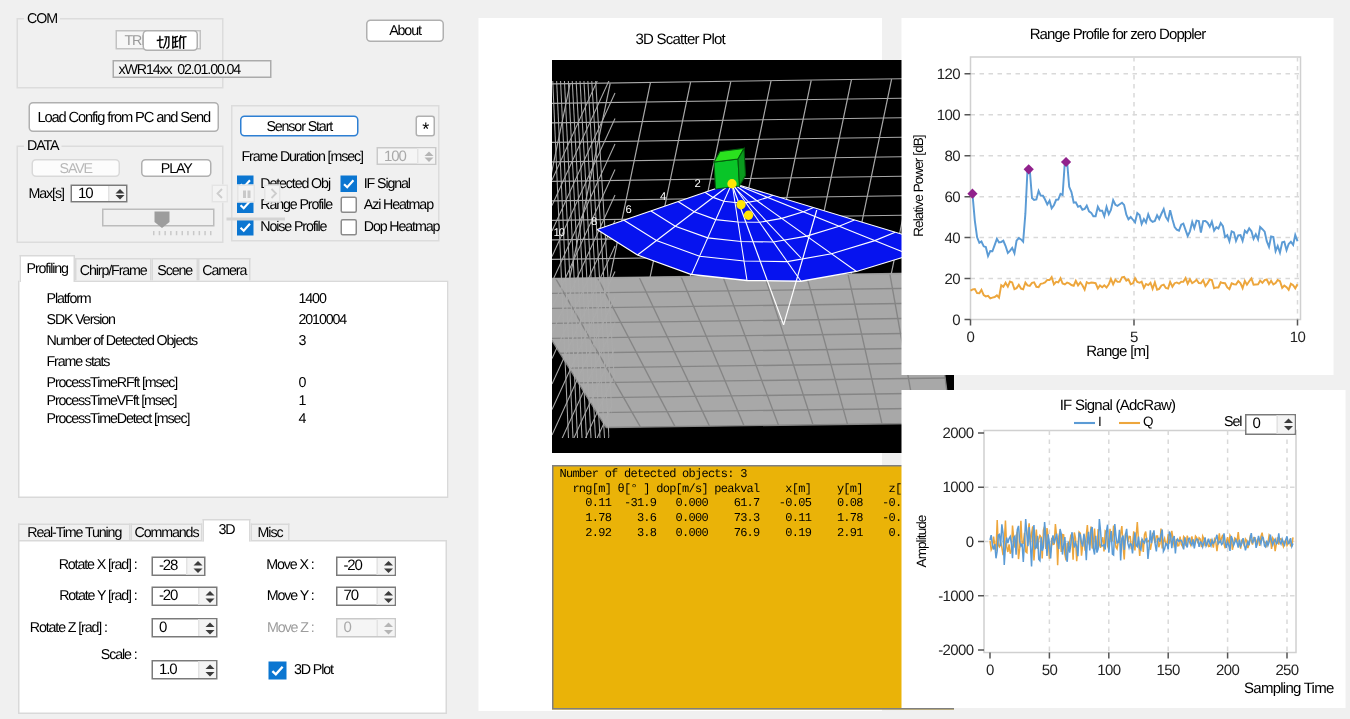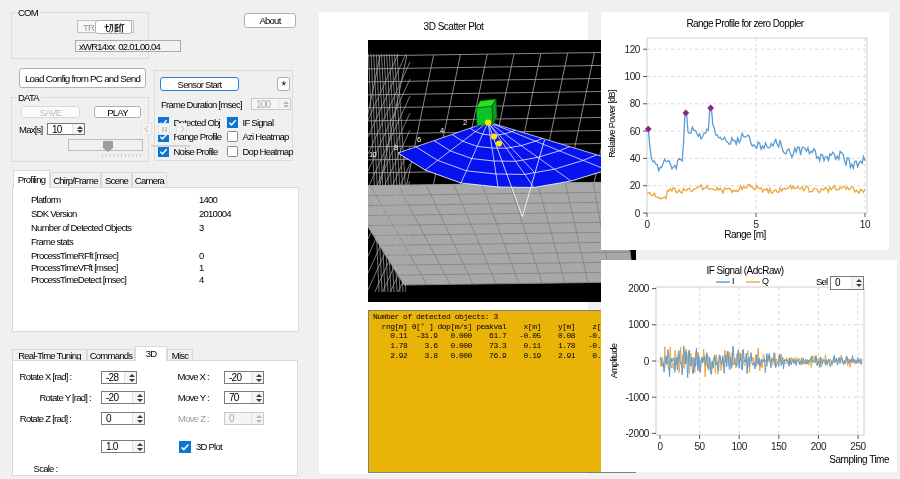--- a/index.html
+++ b/index.html
@@ -178,21 +178,21 @@
 <div class="lab" style="left:199px;top:262px">1</div>
 <div class="lab" style="left:31px;top:274px">ProcessTimeDetect [msec]</div>
 <div class="lab" style="left:199px;top:274px">4</div>
 
 <div class="tab" style="left:12px;top:349px;width:75px;height:12px;line-height:11px">Real-Time Tuning</div>
 <div class="tab" style="left:87px;top:349px;width:48px;height:12px;line-height:11px">Commands</div>
 <div class="tab sel" style="left:135px;top:346px;width:32px;height:15px;line-height:14px">3D</div>
 <div class="tab" style="left:167px;top:349px;width:26px;height:12px;line-height:11px">Misc</div>
 <div class="panel" style="left:12px;top:360px;width:286px;height:116px"></div>
 <div class="white" style="left:136px;top:360px;width:30px;height:2px"></div>
-<div class="lab" style="left:0px;top:371px;width:91px;text-align:center">Rotate X [rad] :</div>
+<div class="lab" style="left:0px;top:371px;width:91px;text-align:right">Rotate X [rad] :</div>
 <div class="spin" style="left:101px;top:371px;width:36px;height:13px;border-color:#7a7a7a">
     <span class="sval">-28</span>
     <span class="sarr">
       <span class="sbtn">
         <i class="tu"></i>
       </span>
       <span class="sbtn">
         <i class="td"></i>
       </span>
     </span>
@@ -250,21 +250,21 @@
     <span class="sval">0</span>
     <span class="sarr">
       <span class="sbtn">
         <i class="tu"></i>
       </span>
       <span class="sbtn">
         <i class="td"></i>
       </span>
     </span>
   </div>
-<div class="lab" style="left:0px;top:463px;width:91px;text-align:center">Scale :</div>
+<div class="lab" style="left:0px;top:431px;width:91px;text-align:right">Scale :</div>
 <div class="spin" style="left:101px;top:440px;width:44px;height:13px;border-color:#7a7a7a">
     <span class="sval">1.0</span>
     <span class="sarr">
       <span class="sbtn">
         <i class="tu"></i>
       </span>
       <span class="sbtn">
         <i class="td"></i>
       </span>
     </span>

